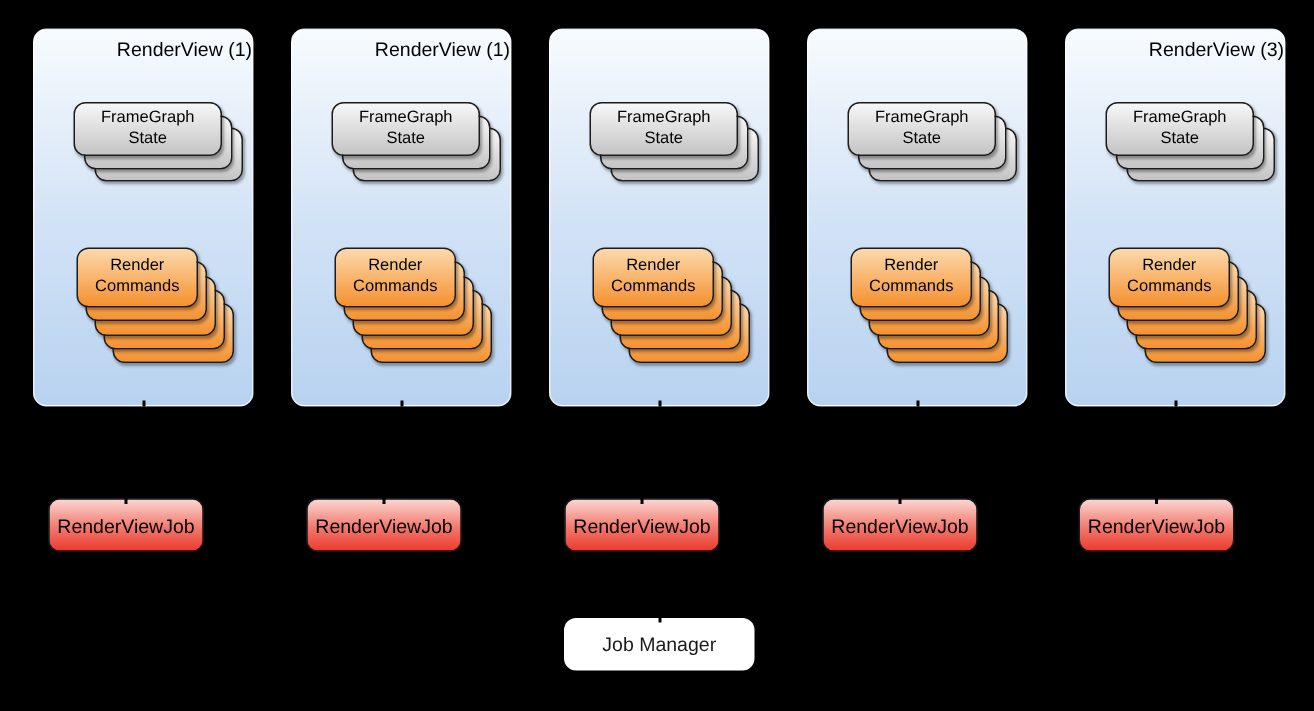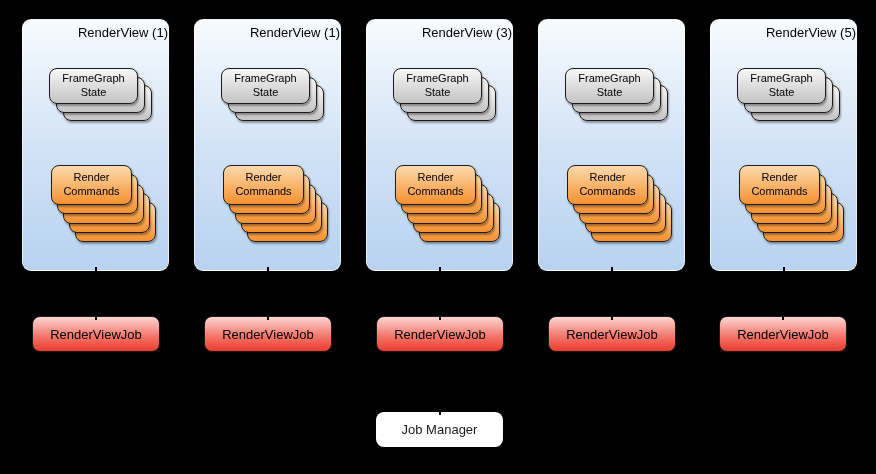--- a/index.html
+++ b/index.html
@@ -40,32 +40,32 @@
     border-radius: 8px;
     display: flex;
     align-items: center;
     justify-content: center;
     text-align: center;
     font-size: 11px;
     line-height: 1.25;
     box-shadow: 1px 1.5px 2px rgba(0,0,0,0.35);
   }
   .stack-gray .card {
-    width: 89px; height: 36px;
+    width: 99px; height: 36px;
     background: linear-gradient(180deg, var(--gray-top) 0%, var(--gray-bottom) 100%);
   }
   .stack-orange .card {
     width: 81px; height: 40px;
     background: linear-gradient(180deg, var(--orange-top) 0%, var(--orange-bottom) 100%);
   }
   .card-label { width: 100%; padding: 0 3px; }
   .job-button {
     position: absolute;
-    top: 316px;
-    width: 128px;
+    top: 332px;
+    width: 104px;
     height: 36px;
     border: 1.4px solid #1a1a1a;
     border-radius: 8px;
     background: linear-gradient(180deg,
       var(--red-top) 0%,
       var(--red-mid) 55%,
       var(--red-bottom) 100%);
     display: flex;
     align-items: center;
     justify-content: center;
@@ -135,60 +135,59 @@
         <div class="card" style="left: 18px; top: 28px;"></div>
         <div class="card" style="left: 12px; top: 19px;"></div>
         <div class="card" style="left: 6px; top: 9px;"></div>
         <div class="card" style="left: 0px; top: 0px;">
           <div class="card-label">Render Commands</div>
         </div>
       </div>
     <div class="notch notch-bottom"></div>
   </div>
   <div class="panel" style="left:366px">
+    <div class="stack stack-gray">
+        <div class="card" style="left: 14px; top: 17px;"></div>
+        <div class="card" style="left: 7px; top: 9px;"></div>
+        <div class="card" style="left: 0px; top: 0px;">
+          <div class="card-label">FrameGraph State</div>
+        </div>
+      </div>
+    <div class="stack stack-orange">
+        <div class="card" style="left: 24px; top: 37px;"></div>
+        <div class="card" style="left: 18px; top: 28px;"></div>
+        <div class="card" style="left: 12px; top: 19px;"></div>
+        <div class="card" style="left: 6px; top: 9px;"></div>
+        <div class="card" style="left: 0px; top: 0px;">
+          <div class="card-label">Render Commands</div>
+        </div>
+      </div>
+    <div class="notch notch-bottom"></div>
+  </div>
+  <div class="panel" style="left:538px">
+    <div class="stack stack-gray">
+        <div class="card" style="left: 14px; top: 17px;"></div>
+        <div class="card" style="left: 7px; top: 9px;"></div>
+        <div class="card" style="left: 0px; top: 0px;">
+          <div class="card-label">FrameGraph State</div>
+        </div>
+      </div>
+    <div class="stack stack-orange">
+        <div class="card" style="left: 24px; top: 37px;"></div>
+        <div class="card" style="left: 18px; top: 28px;"></div>
+        <div class="card" style="left: 12px; top: 19px;"></div>
+        <div class="card" style="left: 6px; top: 9px;"></div>
+        <div class="card" style="left: 0px; top: 0px;">
+          <div class="card-label">Render Commands</div>
+        </div>
+      </div>
+    <div class="notch notch-bottom"></div>
+  </div>
+  <div class="panel" style="left:710px">
     <div class="panel-title">RenderView (3)</div>
-    <div class="stack stack-gray">
-        <div class="card" style="left: 14px; top: 17px;"></div>
-        <div class="card" style="left: 7px; top: 9px;"></div>
-        <div class="card" style="left: 0px; top: 0px;">
-          <div class="card-label">FrameGraph State</div>
-        </div>
-      </div>
-    <div class="stack stack-orange">
-        <div class="card" style="left: 24px; top: 37px;"></div>
-        <div class="card" style="left: 18px; top: 28px;"></div>
-        <div class="card" style="left: 12px; top: 19px;"></div>
-        <div class="card" style="left: 6px; top: 9px;"></div>
-        <div class="card" style="left: 0px; top: 0px;">
-          <div class="card-label">Render Commands</div>
-        </div>
-      </div>
-    <div class="notch notch-bottom"></div>
-  </div>
-  <div class="panel" style="left:538px">
-    <div class="stack stack-gray">
-        <div class="card" style="left: 14px; top: 17px;"></div>
-        <div class="card" style="left: 7px; top: 9px;"></div>
-        <div class="card" style="left: 0px; top: 0px;">
-          <div class="card-label">FrameGraph State</div>
-        </div>
-      </div>
-    <div class="stack stack-orange">
-        <div class="card" style="left: 24px; top: 37px;"></div>
-        <div class="card" style="left: 18px; top: 28px;"></div>
-        <div class="card" style="left: 12px; top: 19px;"></div>
-        <div class="card" style="left: 6px; top: 9px;"></div>
-        <div class="card" style="left: 0px; top: 0px;">
-          <div class="card-label">Render Commands</div>
-        </div>
-      </div>
-    <div class="notch notch-bottom"></div>
-  </div>
-  <div class="panel" style="left:710px">
-    <div class="panel-title">RenderView (5)</div>
     <div class="stack stack-gray">
         <div class="card" style="left: 14px; top: 17px;"></div>
         <div class="card" style="left: 7px; top: 9px;"></div>
         <div class="card" style="left: 0px; top: 0px;">
           <div class="card-label">FrameGraph State</div>
         </div>
       </div>
     <div class="stack stack-orange">
         <div class="card" style="left: 24px; top: 37px;"></div>
         <div class="card" style="left: 18px; top: 28px;"></div>

